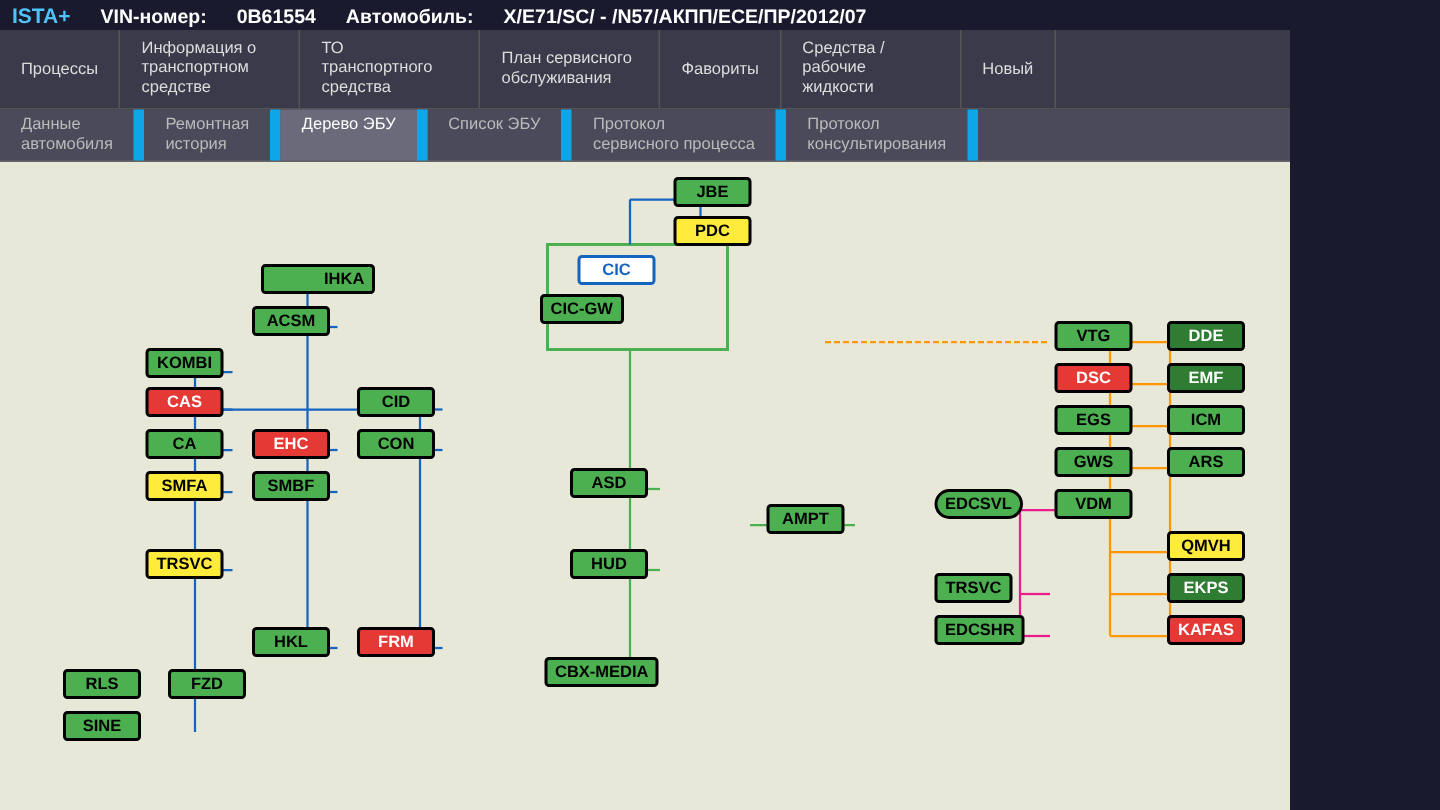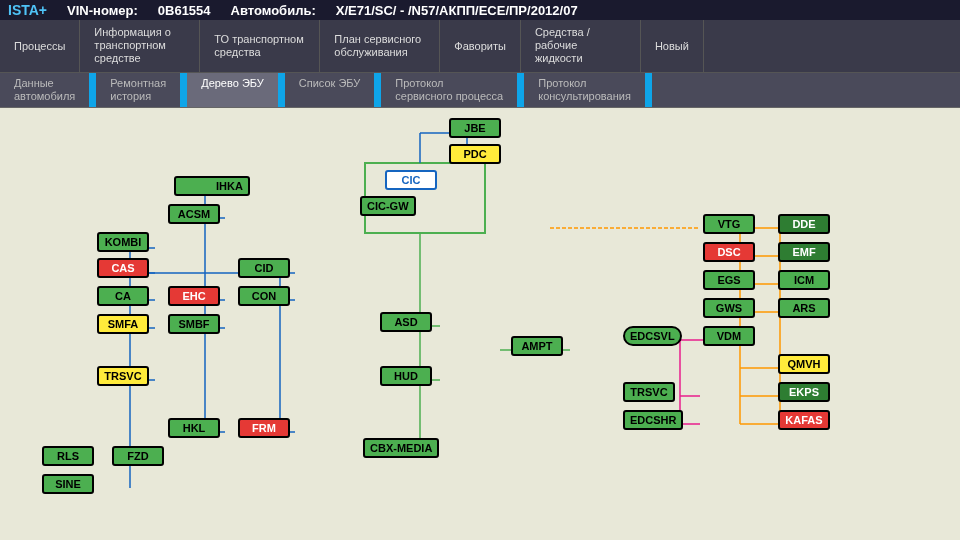--- a/index.html
+++ b/index.html
@@ -6,21 +6,21 @@
     body {
       background: #1a1a2e;
       font-family: Arial, sans-serif;
       font-size: 11px;
       color: #000;
       width: 960px;
       height: 540px;
       overflow: hidden;
     }
     .app-container {
-      width: 960px;
+      width: 860px;
       height: 540px;
       background: #2c2c3e;
       display: flex;
       flex-direction: column;
     }
     .title-bar {
       background: #1a1a2e;
       color: #fff;
       padding: 2px 8px;
       font-size: 13px;
@@ -97,21 +97,21 @@
     <span class="app-title">ISTA+</span>
     <span>VIN-номер:</span>
     <span>0B61554</span>
     <span>Автомобиль:</span>
     <span>X/E71/SC/ - /N57/АКПП/ЕСЕ/ПР/2012/07</span>
   </div>
 
   <div class="nav-bar">
     <div class="nav-item">Процессы</div>
     <div class="nav-item" style="max-width:120px;white-space:normal;line-height:1.2">Информация о транспортном средстве</div>
-    <div class="nav-item" style="max-width:120px;white-space:normal;line-height:1.2">ТО транспортном средства</div>
+    <div class="nav-item" style="max-width:120px;white-space:normal;line-height:1.2">ТО транспортного средства</div>
     <div class="nav-item" style="max-width:120px;white-space:normal;line-height:1.2">План сервисного обслуживания</div>
     <div class="nav-item">Фавориты</div>
     <div class="nav-item" style="max-width:120px;white-space:normal;line-height:1.2">Средства / рабочие жидкости</div>
     <div class="nav-item">Новый</div>
   </div>
 
   <div class="sub-nav">
     <div class="sub-nav-item" style="line-height:1.2">Данные<br>автомобиля</div>
     <div class="sub-nav-item" style="line-height:1.2">Ремонтная<br>история</div>
     <div class="sub-nav-item active">Дерево ЭБУ</div>

